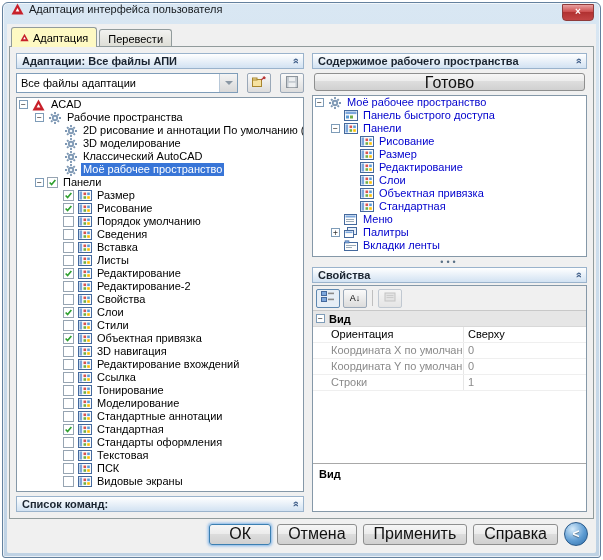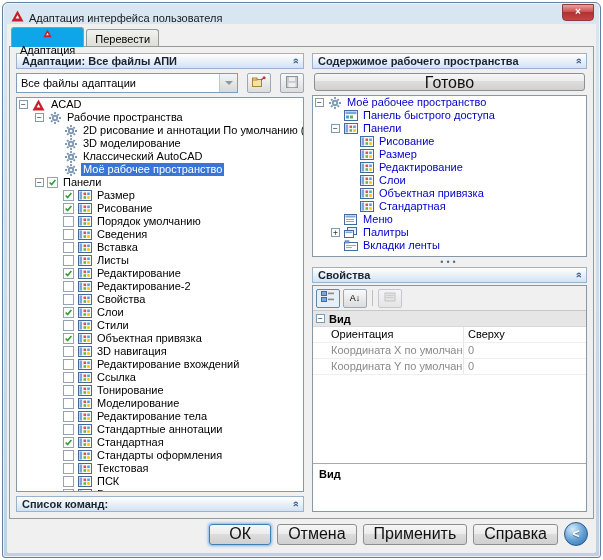--- a/index.html
+++ b/index.html
@@ -1,35 +1,35 @@
 <!DOCTYPE html>
 <html><head>
 <meta charset="utf-8">
 <style>
   html,body{margin:0;padding:0;}
   body{width:603px;height:560px;background:#fff;position:relative;overflow:hidden;
        font-family:"Liberation Sans",sans-serif;font-size:11px;color:#000;}
   .window{position:absolute;left:2px;top:2px;width:597px;height:554px;
           background:linear-gradient(#D9E7F3,#BFD2E4);border:1px solid #64819E;
           border-radius:6px 6px 3px 3px;box-shadow:inset 0 0 0 1px rgba(255,255,255,.65);}
-  .titlebar{position:absolute;left:0;top:0;right:0;height:21px;display:flex;align-items:flex-end;
+  .titlebar{position:absolute;left:0;top:0;right:0;height:21px;display:flex;align-items:flex-start;
             padding:0 8px;gap:5px;}
   .titlebar .title{flex:1;font-size:11px;color:#15191D;white-space:nowrap;overflow:hidden;}
   .close-btn{position:absolute;top:1px;right:6px;width:30px;height:15px;
              background:linear-gradient(#E8A0A0,#CE5050 45%,#B03030 46%,#C24444);
              border:1px solid #8E3A3A;border-radius:0 0 4px 4px;color:#fff;font-size:10px;
              line-height:13px;text-align:center;font-weight:bold;}
   .client{position:absolute;left:4px;right:4px;top:21px;bottom:4px;background:#F0F0F0;
           border-radius:0 0 2px 2px;}
   
   .tabstrip{position:absolute;left:4px;top:4px;height:19px;display:flex;align-items:flex-end;gap:2px;}
   .tab{height:17px;padding:0 8px;display:flex;align-items:center;gap:4px;
        border:1px solid #919B9C;border-bottom:none;border-radius:3px 3px 0 0;
        background:linear-gradient(#F2F2F0,#DDDDD5);}
-  .tab.active{height:19px;background:#0ea5e9;position:relative;z-index:3;flex-direction:column;}
+  .tab.active{height:19px;background:#fef9c3;position:relative;z-index:3;}
   .tabpage{position:absolute;left:2px;right:2px;top:22px;bottom:34px;border:1px solid #919B9C;
            background:#F0F0F0;display:flex;padding:6px;gap:8px;box-sizing:border-box;z-index:2;}
   
   .pane-hdr{height:16px;flex:none;display:flex;align-items:center;justify-content:space-between;
             padding:0 5px;background:linear-gradient(#FFFFFF,#D2E2F2);border:1px solid #9AB3CC;
             font-weight:bold;color:#1A2430;box-sizing:border-box;}
   .chev{display:inline-block;transform:rotate(-90deg);color:#41608A;font-weight:bold;font-size:11px;}
   
   .leftcol{width:288px;flex:none;display:flex;flex-direction:column;}
   .rightcol{flex:1;display:flex;flex-direction:column;min-width:0;}
@@ -563,37 +563,20 @@
               <span class="ticon">
                 <svg width="14" height="11" viewBox="0 0 14 11">
                   <rect x="0.5" y="0.5" width="13" height="10" fill="#FDFDFD" stroke="#44699D"></rect>
                   <rect x="1.5" y="1.5" width="2.6" height="8" fill="#7DA7DC"></rect>
                   <rect x="5.5" y="2.5" width="2.6" height="2.6" fill="#D9534F"></rect>
                   <rect x="9.2" y="2.5" width="2.6" height="2.6" fill="#5B9BD5"></rect>
                   <rect x="5.5" y="6.2" width="2.6" height="2.6" fill="#70AD47"></rect>
                   <rect x="9.2" y="6.2" width="2.6" height="2.6" fill="#FFC000"></rect>
                 </svg>
               </span>
-              <span class="tlabel">Редактирование тела</span>
-            </div>
-            <div class="trow">
-              <span class="ind"></span>
-              <span class="ind"></span>
-              <span class="exp-sp"></span>
-              <span class="chk"></span>
-              <span class="ticon">
-                <svg width="14" height="11" viewBox="0 0 14 11">
-                  <rect x="0.5" y="0.5" width="13" height="10" fill="#FDFDFD" stroke="#44699D"></rect>
-                  <rect x="1.5" y="1.5" width="2.6" height="8" fill="#7DA7DC"></rect>
-                  <rect x="5.5" y="2.5" width="2.6" height="2.6" fill="#D9534F"></rect>
-                  <rect x="9.2" y="2.5" width="2.6" height="2.6" fill="#5B9BD5"></rect>
-                  <rect x="5.5" y="6.2" width="2.6" height="2.6" fill="#70AD47"></rect>
-                  <rect x="9.2" y="6.2" width="2.6" height="2.6" fill="#FFC000"></rect>
-                </svg>
-              </span>
               <span class="tlabel">Стандартные аннотации</span>
             </div>
             <div class="trow">
               <span class="ind"></span>
               <span class="ind"></span>
               <span class="exp-sp"></span>
               <span class="chk">
                 <svg width="9" height="9" viewBox="0 0 11 11">
                   <path d="M2 5.5 L4.4 8 L9 2.5" fill="none" stroke="#2FA02F" stroke-width="2"></path>
                 </svg>
@@ -908,20 +891,24 @@
                 <span class="pg-name">Ориентация</span>
                 <span class="pg-val">Сверху</span>
               </div>
               <div class="pg-row">
                 <span class="pg-name ro">Координата X по умолчанию</span>
                 <span class="pg-val ro">0</span>
               </div>
               <div class="pg-row">
                 <span class="pg-name ro">Координата Y по умолчанию</span>
                 <span class="pg-val ro">0</span>
+              </div>
+              <div class="pg-row">
+                <span class="pg-name ro">Строки</span>
+                <span class="pg-val ro">1</span>
               </div>
             </div>
           <div class="pg-fill"></div>
           <div class="pg-desc">
             <b>Вид</b>
           </div>
         </div>
       </div>
     </div>
 

